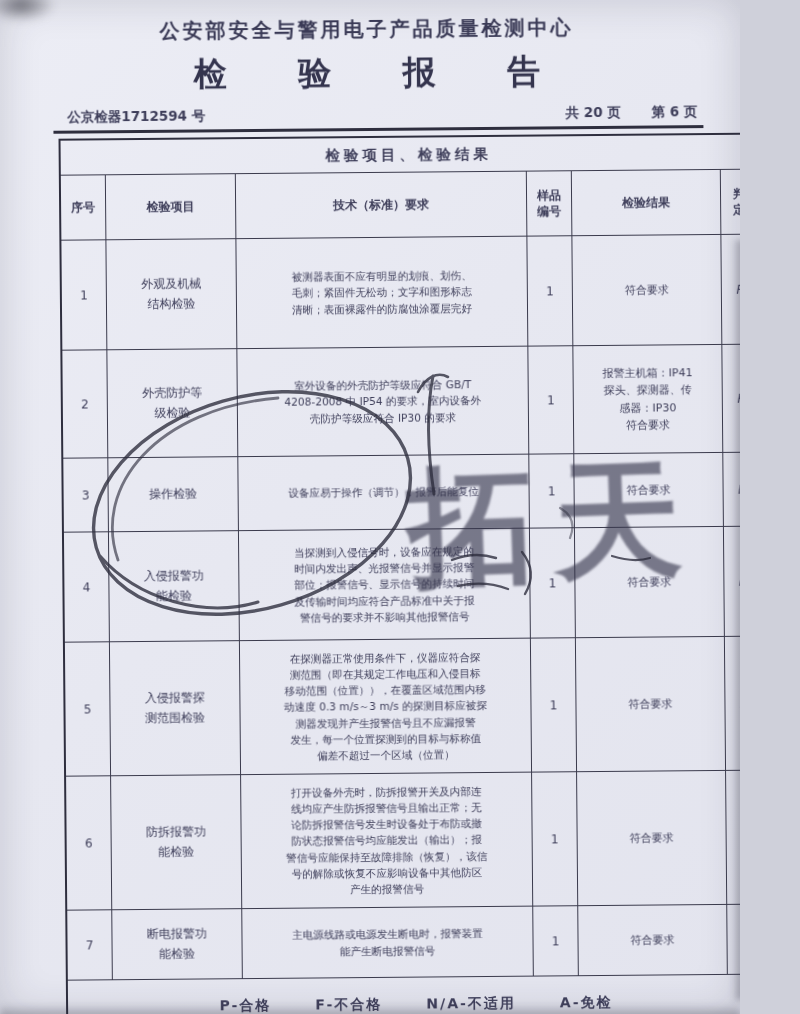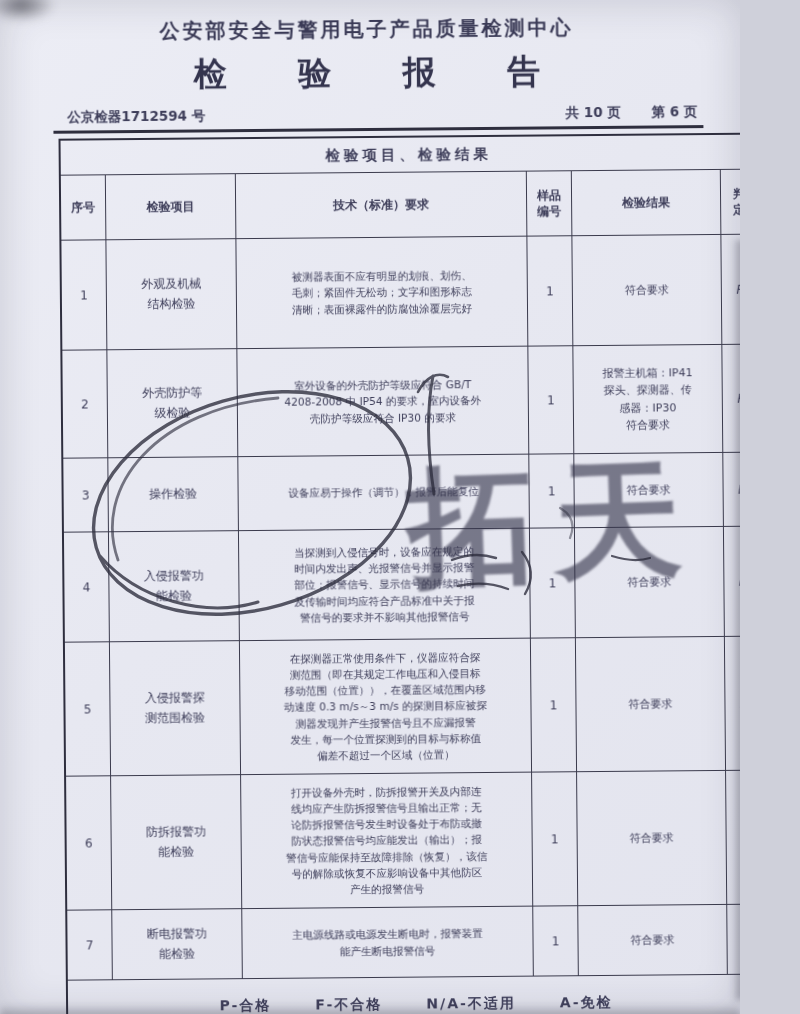--- a/index.html
+++ b/index.html
@@ -50,21 +50,21 @@
 
 <div class="page">
   <div class="scan">
 
     <div class="org">公安部安全与警用电子产品质量检测中心</div>
     <div class="title">检 验 报 告</div>
 
     <div class="meta">
       <span>公京检器1712594 号</span>
       <span class="pages">
-        <span>共 10 页</span>
+        <span>共 20 页</span>
         <span>第 6 页</span>
       </span>
     </div>
     <div class="rule"></div>
 
     <table class="outer">
       <colgroup>
         <col class="c-seq">
           <col class="c-item">
           <col class="c-req">

